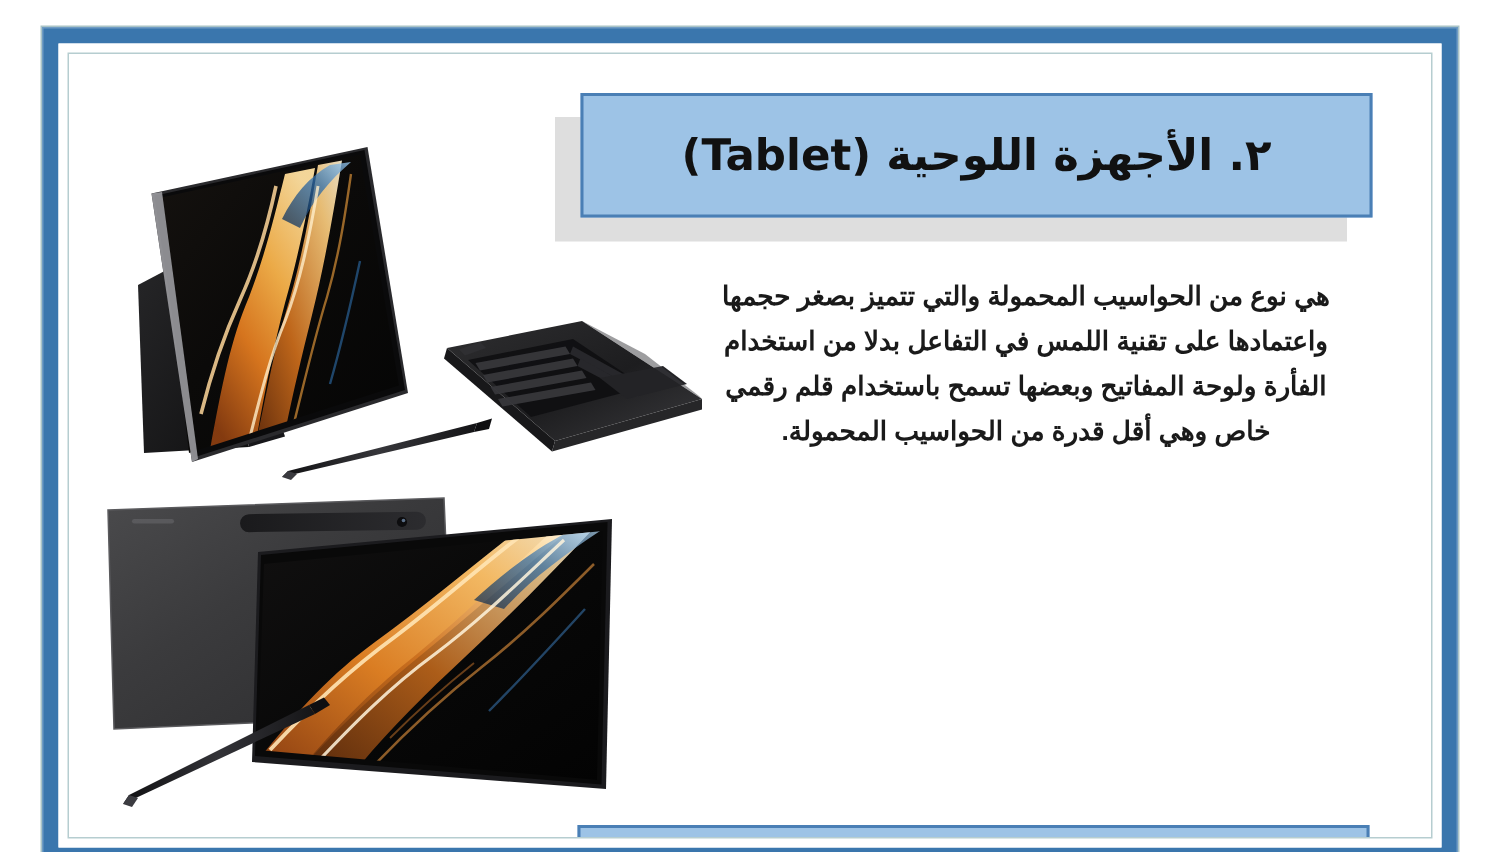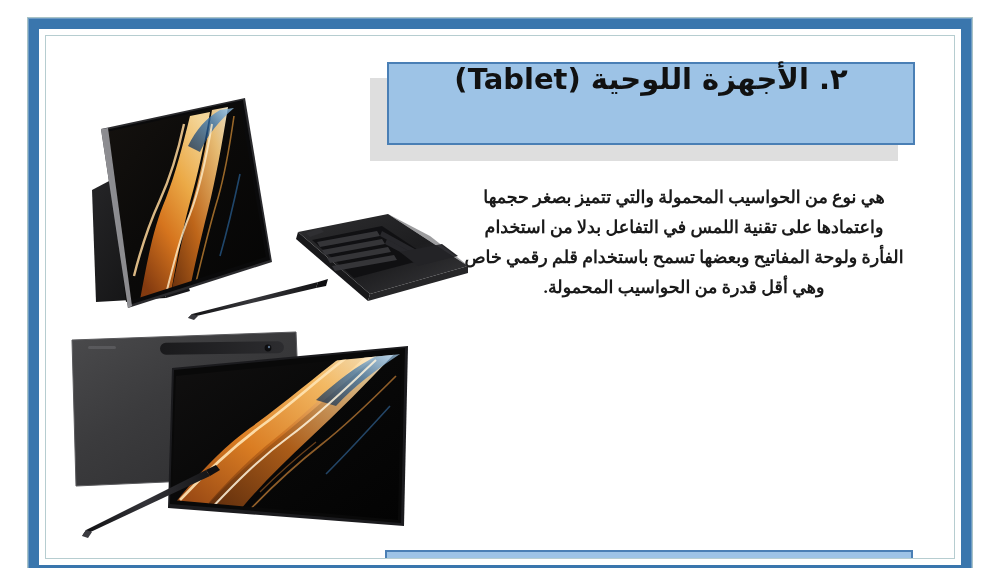--- a/index.html
+++ b/index.html
@@ -95,20 +95,21 @@
   .title-banner {
     position: absolute;
     left: 341px;
     top: 26px;
     width: 528px;
     height: 83px;
     background: #9dc3e6;
     border: 2px solid #4a7fb5;
     box-sizing: border-box;
     display: flex;
+    align-items: center;
     justify-content: center;
   }
   .title-text {
     font-family: "DejaVu Sans", "Liberation Sans", sans-serif;
     font-size: 29px;
     font-weight: bold;
     color: #111111;
     direction: rtl;
     text-align: center;
     line-height: 1.1;
@@ -128,21 +129,21 @@
   
   .text-col {
     position: absolute;
     left: 418px;
     top: 146px;
     width: 440px;
     direction: rtl;
     text-align: center;
   }
   .para {
-    font-family: Liberation Serif, serif;
+    font-family: Liberation Sans, sans-serif;
     font-size: 17.5px;
     font-weight: bold;
     color: #1a1a1a;
     line-height: 1.72;
     margin: 0 0 22px 0;
     letter-spacing: -0.2px;
   }
   .para:last-child { margin-bottom: 0; }
 
   

